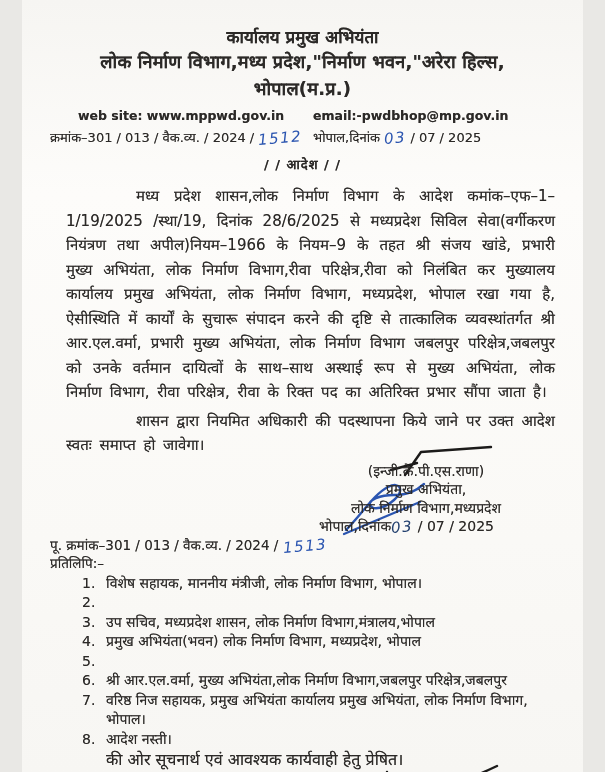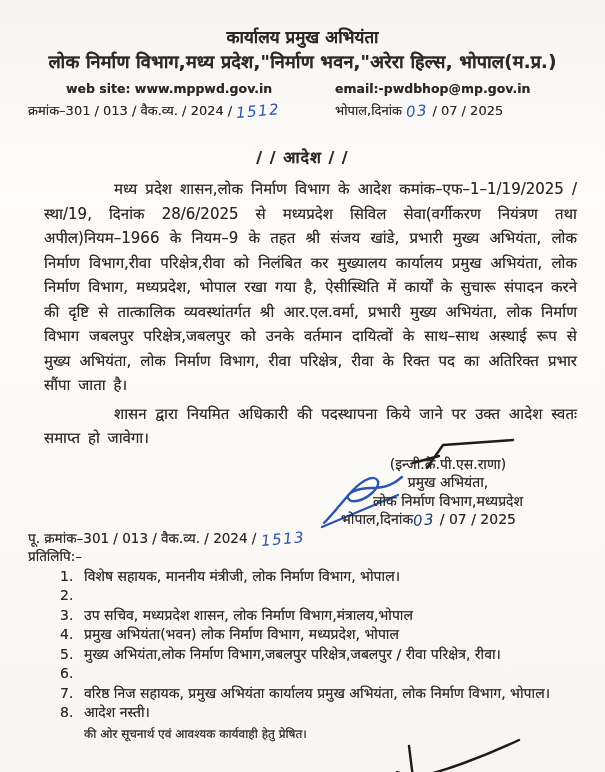--- a/index.html
+++ b/index.html
@@ -1,64 +1,64 @@
 <!DOCTYPE html>
 <html><head>
 <meta charset="utf-8">
 <style>
   html,body{margin:0;padding:0;background:#e9e8e5;}
   .page{
     position:relative;
-    width:605px;height:772px;
+    width:561px;height:772px;
     margin:0 auto;
     background:linear-gradient(180deg,#f6f5f2 0%,#fdfcfa 25%,#faf9f6 70%,#f7f6f3 100%);
     font-family:"DejaVu Sans","Liberation Sans",sans-serif;
     color:#2b2927;
     overflow:hidden;
     box-sizing:border-box;
     padding:26px 28px 3px 28px;
     text-shadow:0 0 .5px rgba(45,42,40,.55);
   }
   .c{text-align:center;}
   .title1{font-size:17px;font-weight:bold;line-height:22px;}
   .title2{font-size:18px;font-weight:bold;line-height:27px;letter-spacing:.2px;}
   .contact-row{display:flex;justify-content:space-between;margin-top:5px;font-size:12.5px;font-weight:bold;line-height:17px;}
-  .contact-row .web{margin-left:38px;}
+  .contact-row .web{margin-left:28px;}
   .contact-row .email{width:242px;text-align:left;}
   .ref-row{display:flex;justify-content:space-between;font-size:13px;line-height:22px;margin-top:2px;}
   .ref-row .right{width:242px;text-align:left;}
   .hw{
     display:inline-block;
     color:#2b55b0;
     font-style:italic;
     font-size:15px;
     letter-spacing:1.5px;
     transform:rotate(-5deg) translateY(1px);
     font-weight:normal;
     text-shadow:none;
   }
   .hw.dark{color:#23406e;}
-  .order-title{font-size:16px;font-weight:bold;margin-top:26px;line-height:20px;letter-spacing:1px;}
+  .order-title{font-size:13px;font-weight:bold;margin-top:6px;line-height:20px;letter-spacing:1px;}
   .para{
     font-size:15px;line-height:24.5px;text-align:justify;
     margin:9px 0 0 16px;word-spacing:3px;
   }
   .para.indent{text-indent:70px;}
   .para.p2{margin-top:4px;}
   .sig-block1{position:relative;height:114px;}
   .sig1-text{position:absolute;right:4px;top:4px;width:250px;text-align:center;font-size:14px;line-height:18.5px;}
   .sig1-date{text-align:left;padding-left:18px;}
   .tick1{position:absolute;right:58px;top:-14px;}
   .bluesig1{position:absolute;left:292px;top:16px;}
   .endorse-left{position:absolute;left:0;bottom:0;font-size:13.5px;line-height:18px;}
   .copy-label{font-weight:normal;}
   .copy-list{margin:2px 0 0 0;}
   .copy-item{display:flex;font-size:14px;line-height:19.5px;padding-left:32px;}
   .copy-item .num{width:24px;flex:none;}
-  .closing{font-size:12px;line-height:20px;margin-left:56px;margin-top:1px;}
+  .closing{font-size:16px;line-height:20px;margin-left:56px;margin-top:1px;}
   .sig-block2{position:relative;height:104px;}
   .sig2-text{position:absolute;right:14px;top:40px;width:240px;text-align:center;font-size:14px;line-height:19px;}
   .tick2{position:absolute;right:52px;top:-8px;}
   .bluesig2{position:absolute;left:238px;top:56px;}
   svg{display:block;}
 </style>
 </head>
 <body>
 
 <div class="page">
@@ -129,24 +129,24 @@
     <div class="copy-item">
       <span class="num">3.</span>
       <span class="txt">उप सचिव, मध्यप्रदेश शासन, लोक निर्माण विभाग,मंत्रालय,भोपाल</span>
     </div>
     <div class="copy-item">
       <span class="num">4.</span>
       <span class="txt">प्रमुख अभियंता(भवन) लोक निर्माण विभाग, मध्यप्रदेश, भोपाल</span>
     </div>
     <div class="copy-item">
       <span class="num">5.</span>
-      <span class="txt">मुख्य अभियंता,लोक निर्माण विभाग,जबलपुर परिक्षेत्र,जबलपुर / रीवा परिक्षेत्र, रीवा।</span>
     </div>
     <div class="copy-item">
       <span class="num">6.</span>
+      <span class="txt">श्री आर.एल.वर्मा, मुख्य अभियंता,लोक निर्माण विभाग,जबलपुर परिक्षेत्र,जबलपुर</span>
     </div>
     <div class="copy-item">
       <span class="num">7.</span>
       <span class="txt">वरिष्ठ निज सहायक, प्रमुख अभियंता कार्यालय प्रमुख अभियंता, लोक निर्माण विभाग, भोपाल।</span>
     </div>
     <div class="copy-item">
       <span class="num">8.</span>
       <span class="txt">आदेश नस्ती।</span>
     </div>
   </div>

